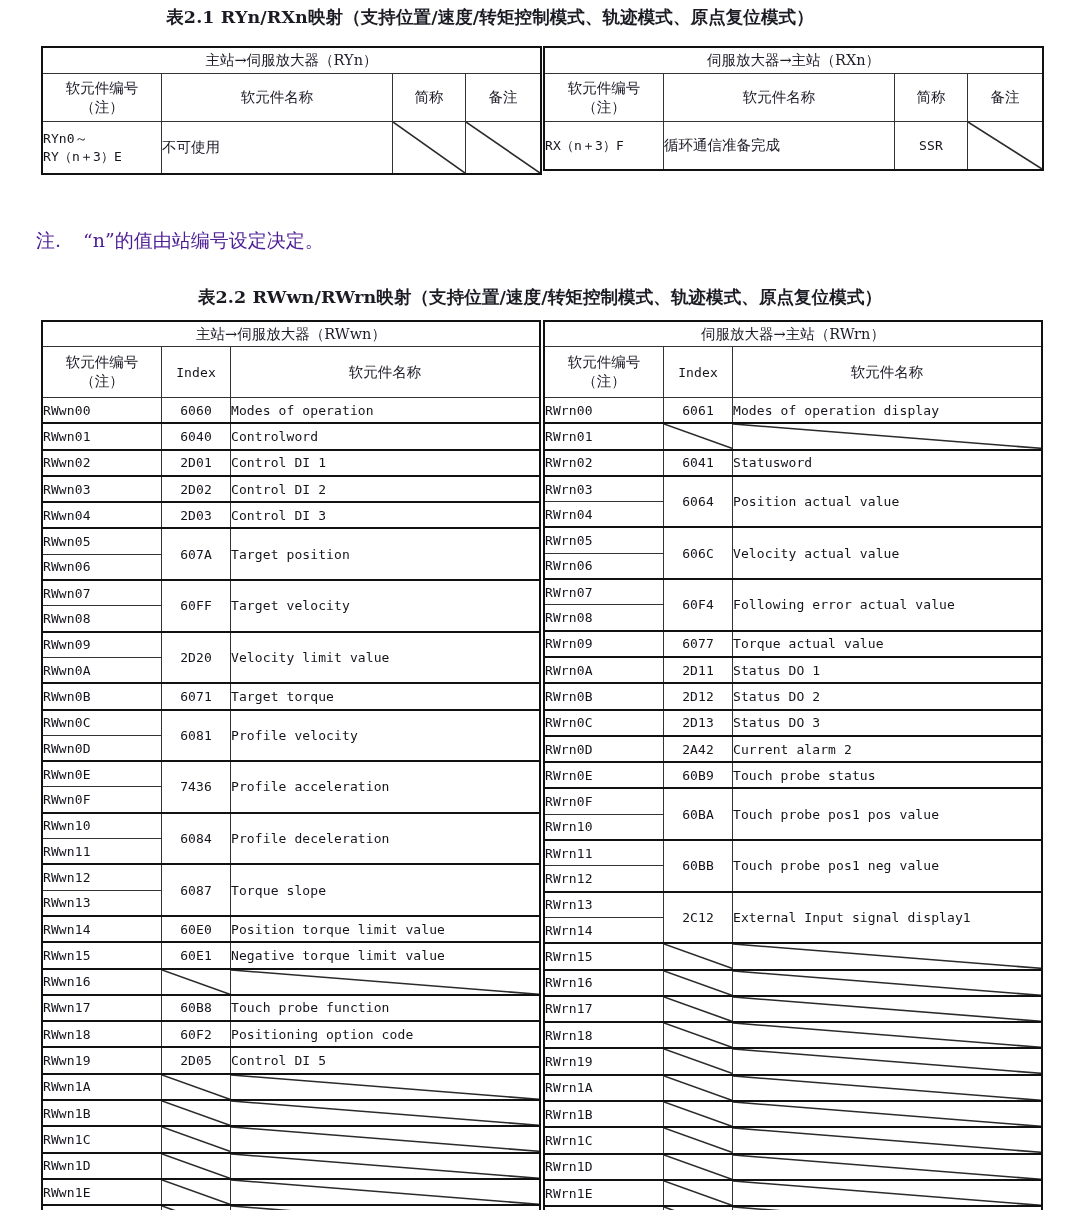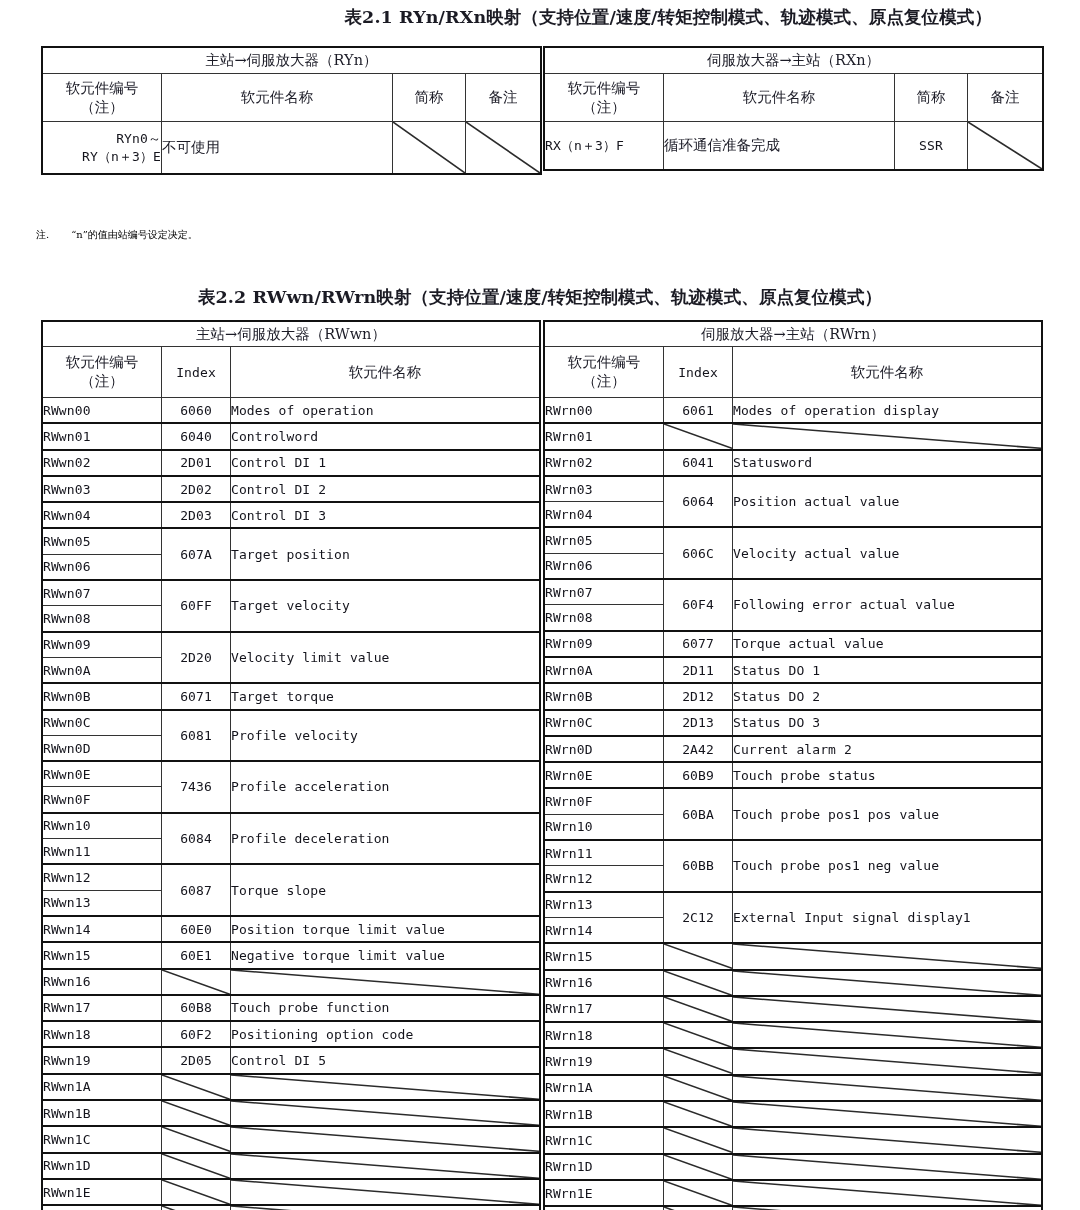--- a/index.html
+++ b/index.html
@@ -14,27 +14,27 @@
 
   
   .caption{
     text-align:center;
     font-family:"DejaVu Serif","Liberation Serif",serif;
     font-size:17.5px;
     font-weight:600;
     letter-spacing:0.1px;
     color:#1b1b24;
   }
-  #cap1{position:absolute;left:12px;top:5px;width:980px;text-align:right;}
+  #cap1{position:absolute;left:0;top:5px;width:980px;}
   #cap2{position:absolute;left:0;top:285px;width:1080px;}
 
   .note{
     position:absolute;left:36px;top:228px;
     font-family:"DejaVu Serif","Liberation Serif",serif;
-    font-size:10px;color:#000000;
+    font-size:19px;color:#4c1d95;
   }
   .note .note-lbl{margin-right:22px;}
 
   
   table.doc{
     border-collapse:collapse;
     table-layout:fixed;
     background:#fff;
     border:2.4px solid #111;
   }
@@ -71,21 +71,21 @@
   
   .t21{position:absolute;top:46px;}
   #t21L{left:41px;}
   #t21R{left:543px;}
   .t21 .c-dev{width:118px;}
   .t21 .c-name{width:230px;}
   .t21 .c-abbr{width:72px;}
   .t21 .c-rem{width:74px;}
   .t21 .r-title{height:25px;}
   .t21 .r-head{height:47px;}
-  .t21 .r-body1{height:51px;text-align:right;}
+  .t21 .r-body1{height:51px;}
   .t21 .r-body2{height:47px;}
 
   
   .t22{position:absolute;top:320px;}
   #t22L{left:41px;}
   #t22R{left:543px;}
   .t22 .c-dev{width:118px;}
   .t22 .c-idx{width:68px;margin-top:12px;}
   .t22 .c-name{width:308px;}
   .t22 .r-title{height:24px;}

